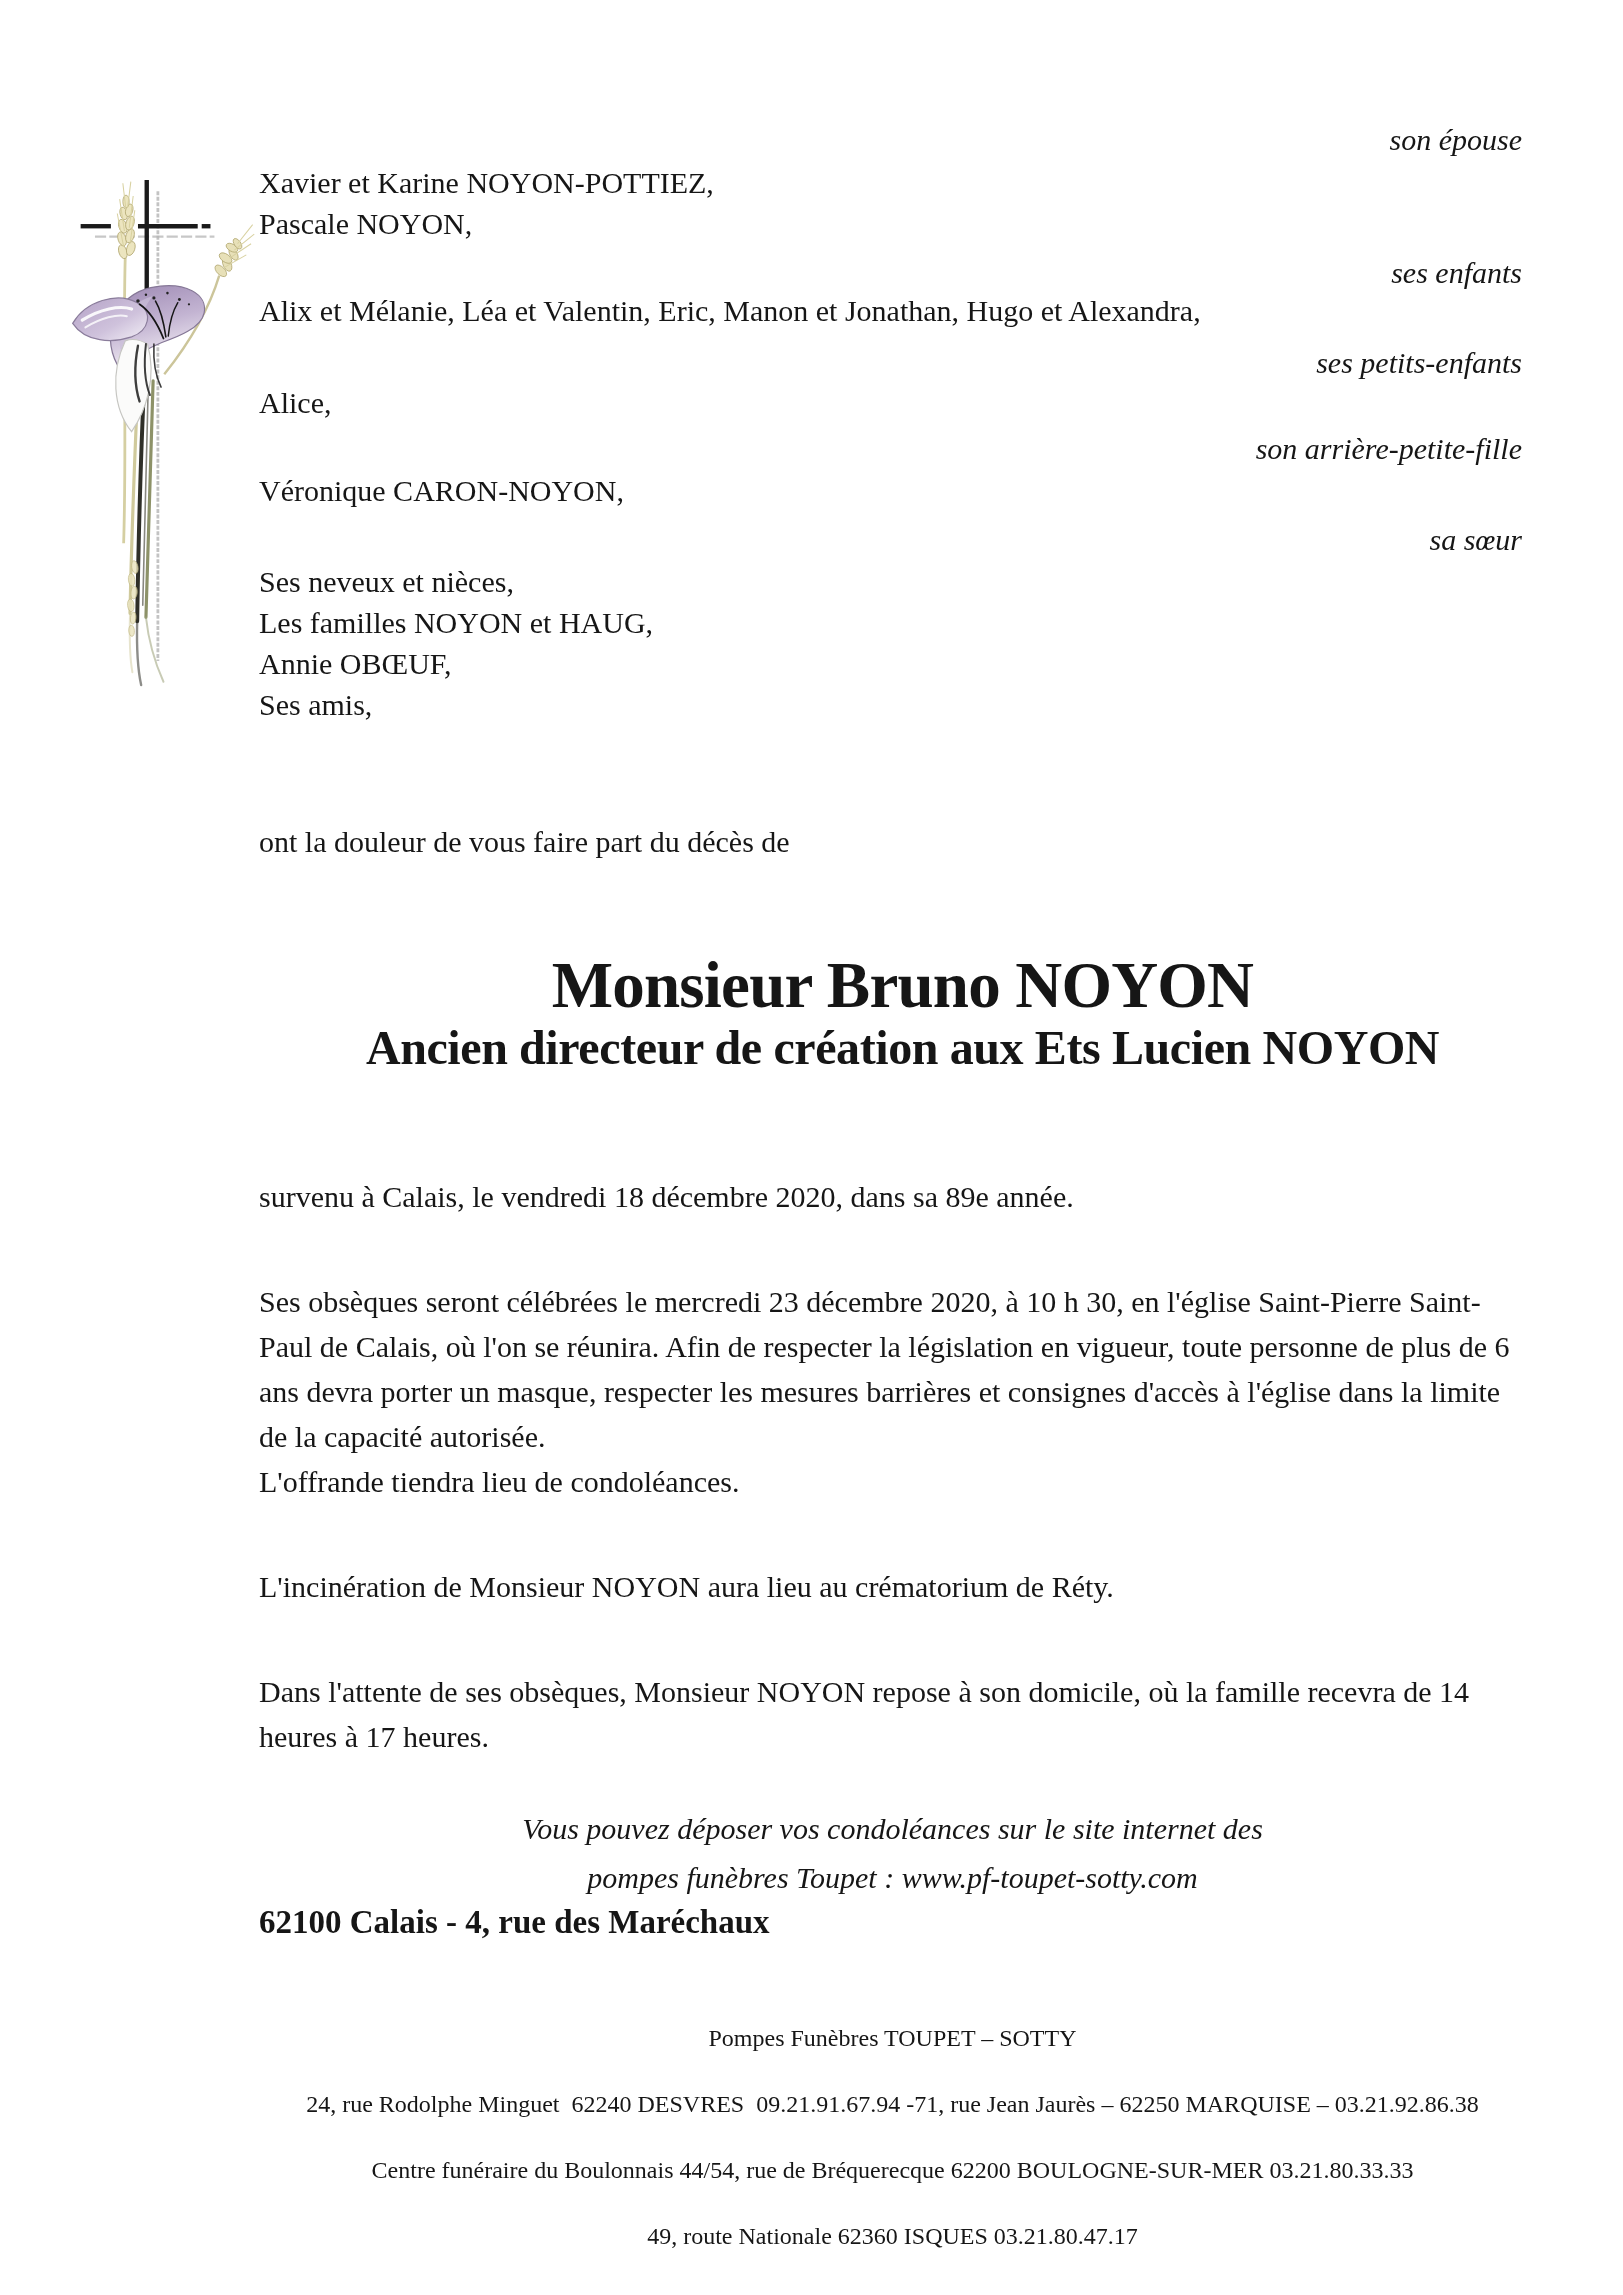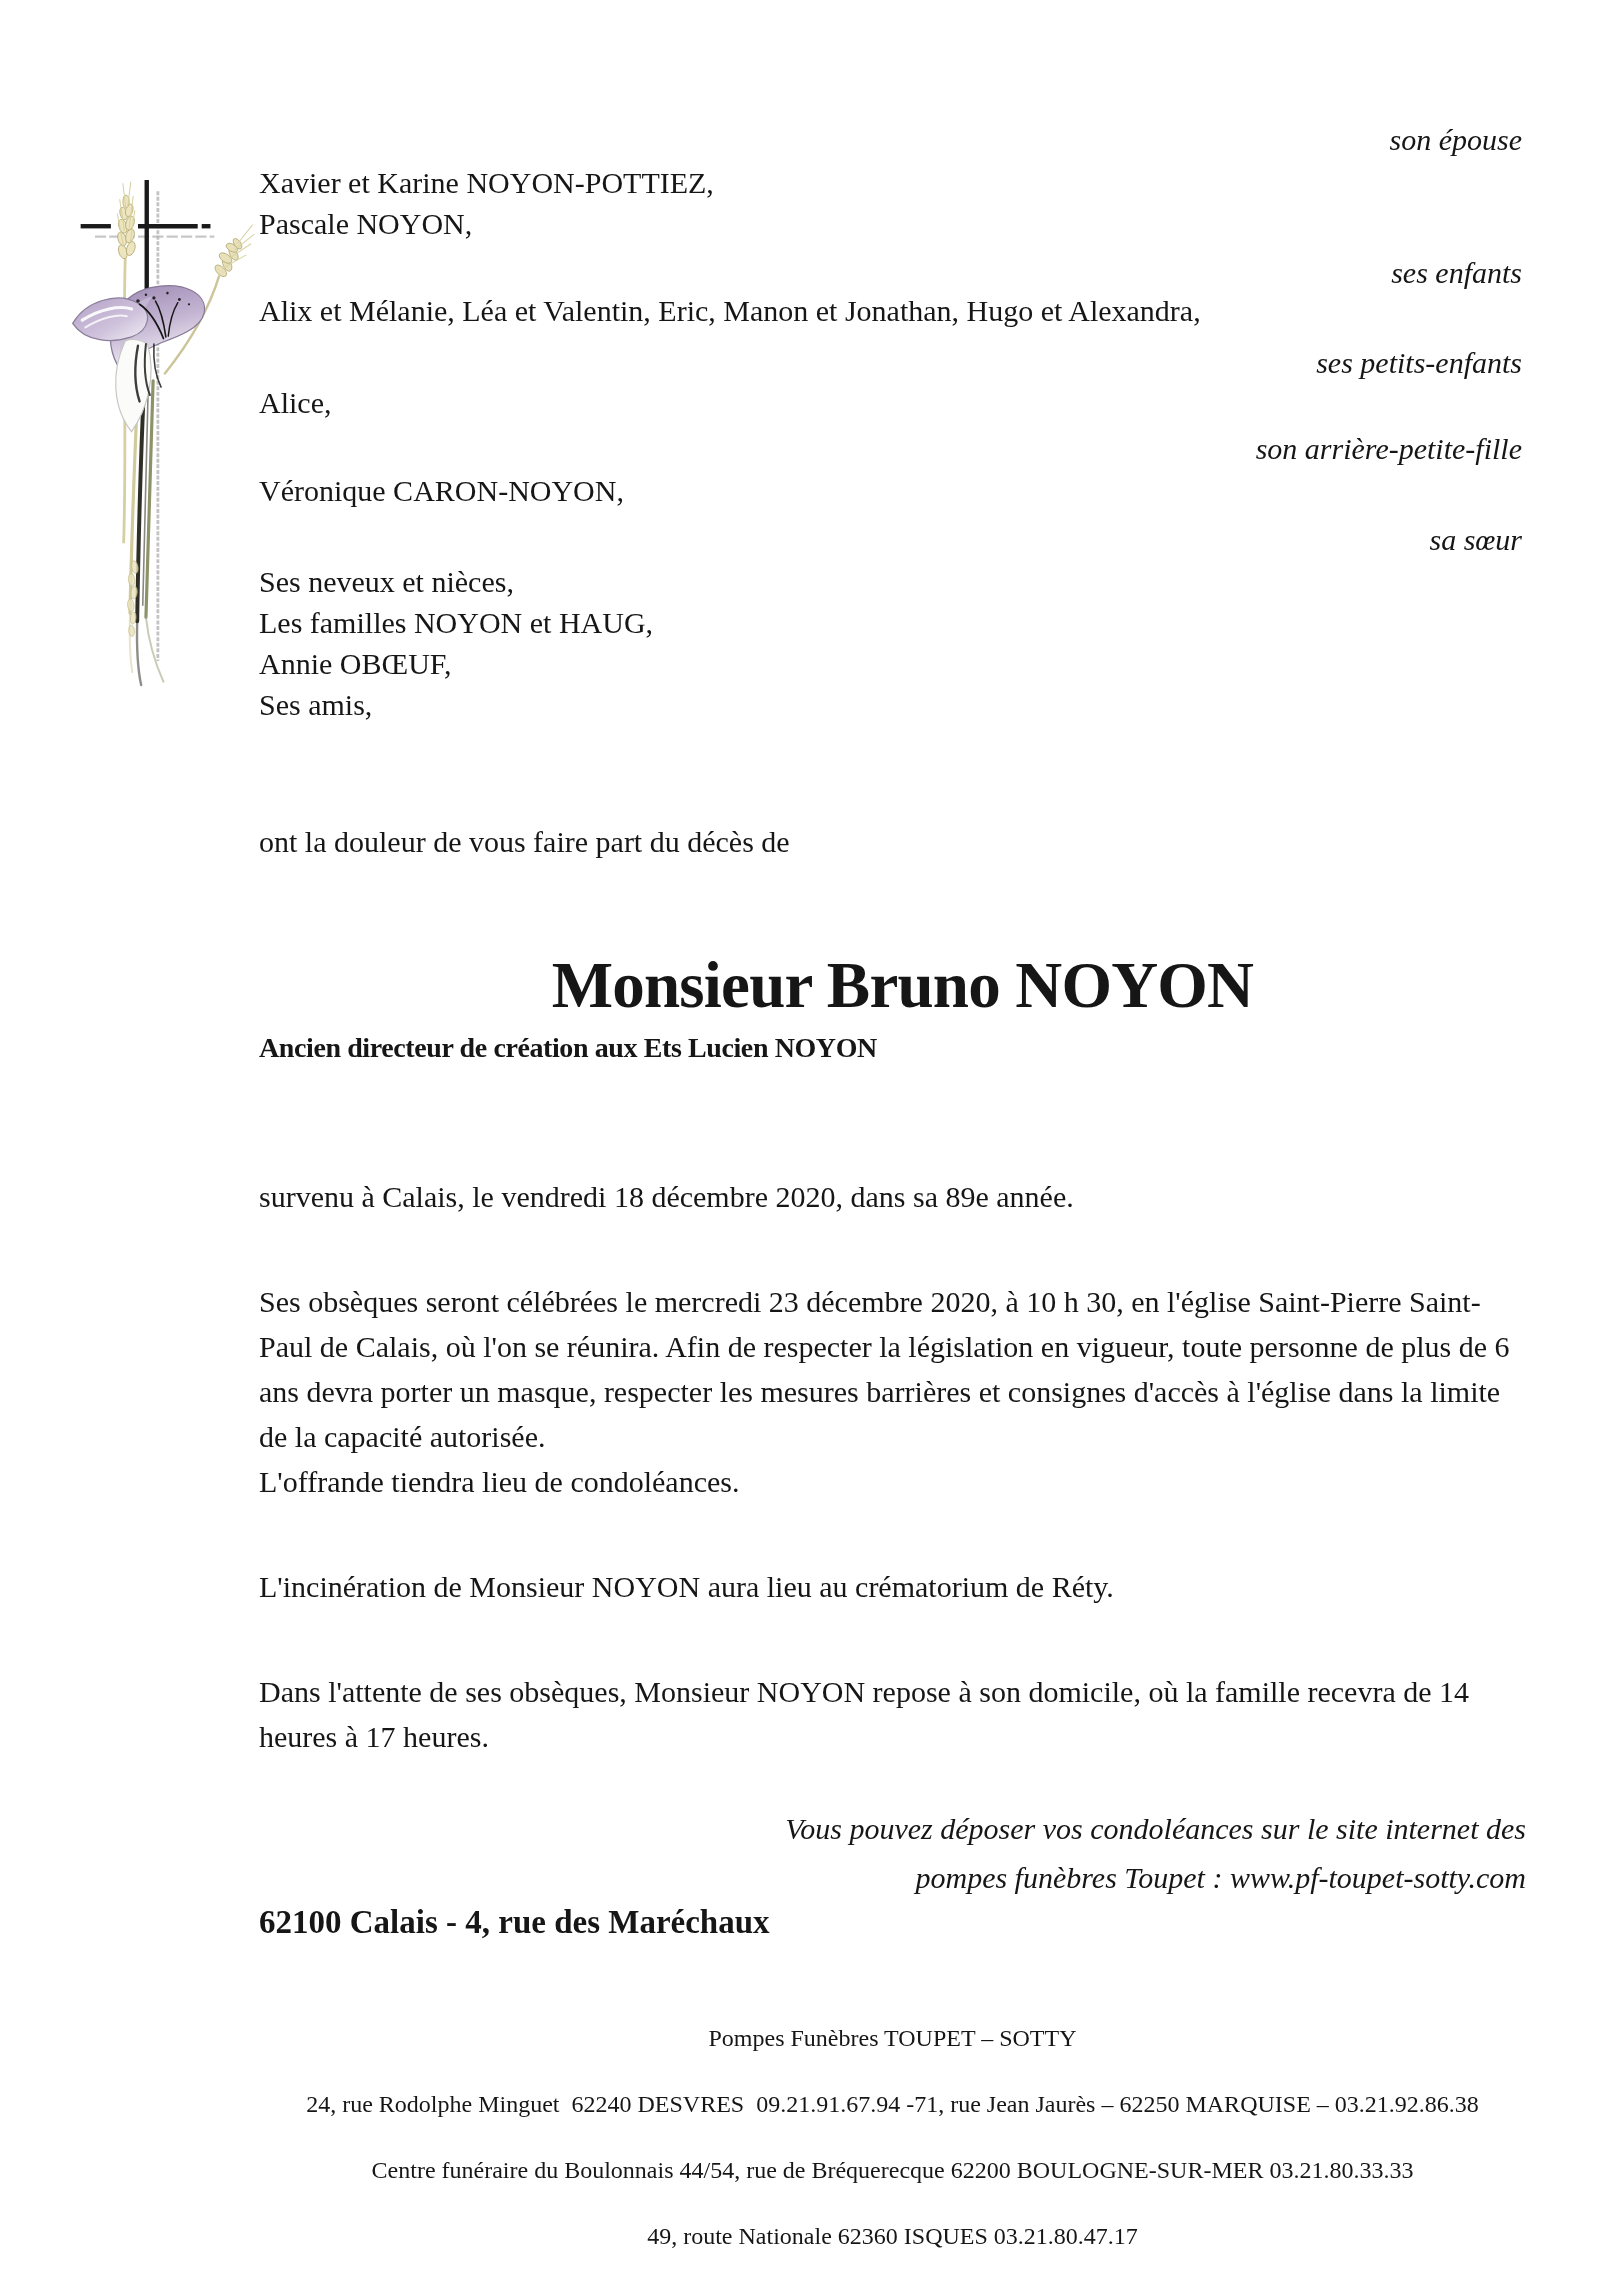--- a/index.html
+++ b/index.html
@@ -34,36 +34,36 @@
 
   .deceased-name {
     position:absolute; left:259px; top:945px; width:1287px;
     text-align:center; font-weight:bold;
     font-size:65px; line-height:80px;
     letter-spacing:-0.8px;
     white-space:nowrap;
   }
   .deceased-title {
     position:absolute; left:259px; top:1023px; width:1287px;
-    text-align:left; font-weight:bold;
-    font-size:28px; line-height:49px;
+    text-align:center; font-weight:bold;
+    font-size:48px; line-height:49px;
     letter-spacing:-0.4px;
     white-space:nowrap;
   }
 
   .flow {
     position:absolute; left:259px; top:1174px; width:1267px;
     font-size:30px; line-height:45px;
   }
   .flow p { margin:0; }
   .flow .mt { margin-top:60px; }
 
   .condoleances {
     margin-top:45px;
-    text-align:right;
+    text-align:center;
     font-style:italic;
     line-height:49px;
     font-family:Liberation Serif, serif;
   }
 
   .address-line {
     margin-top:35px;
     font-weight:bold;
     font-size:33px; line-height:41px;
   }

